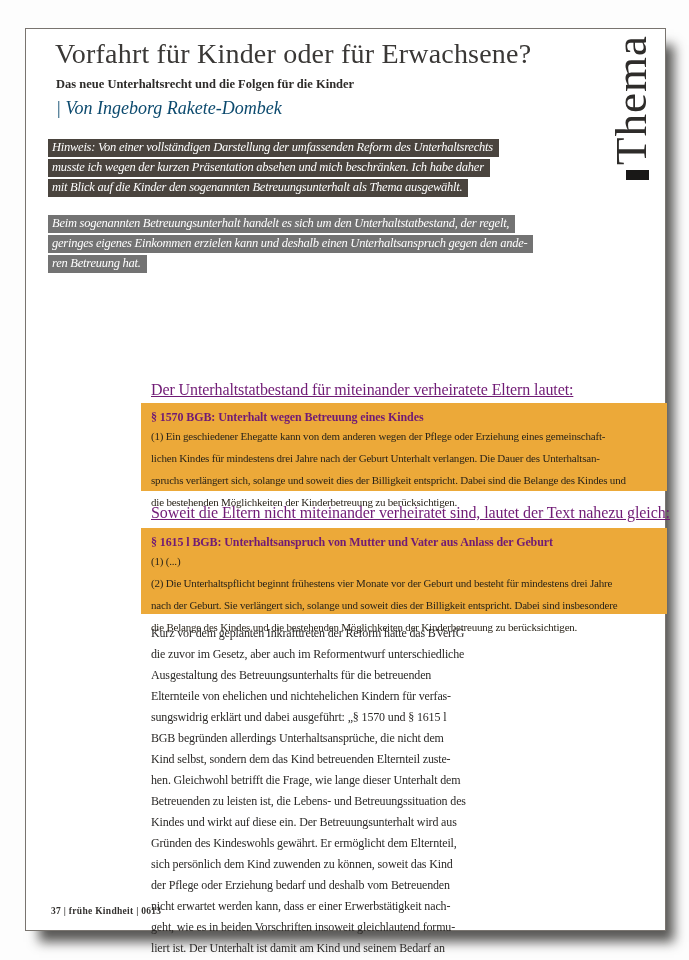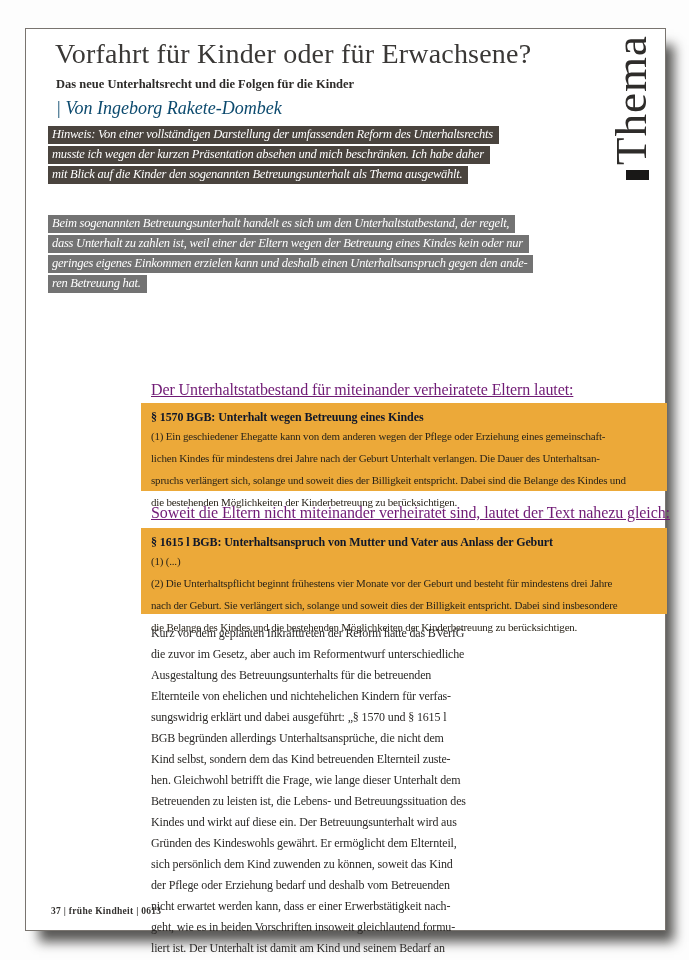--- a/index.html
+++ b/index.html
@@ -13,41 +13,41 @@
     background:#ffffff;border:1px solid #79746f;box-sizing:border-box;
     box-shadow:11px 14px 11px -3px rgba(25,23,21,0.72);
     padding-left:10px;
   }
   
   .title{position:absolute;left:29px;top:8px;font-size:28px;line-height:34px;color:#3a3836;letter-spacing:.2px;white-space:nowrap;}
   .subtitle{position:absolute;left:30px;top:48px;font-size:12.5px;font-weight:bold;color:#2e2c2a;white-space:nowrap;}
   .byline{position:absolute;left:30px;top:69px;font-size:18px;font-style:italic;color:#0c4a6e;white-space:nowrap;}
   
   .stripblock{position:absolute;left:22px;}
-  .notice{top:95px;}
+  .notice{top:108px;}
   .lead{top:184px;}
   .stripline{height:20px;}
   .strip{
     display:inline-block;font-style:italic;font-size:12.5px;line-height:15px;
     letter-spacing:-.25px;color:#ffffff;padding:1px 6px 2px 4px;white-space:nowrap;
   }
   .strip.dark{background:#4a443e;}
   .strip.red{background:#737373;}
   
   .intro{position:absolute;left:125px;font-size:16px;color:#701a75;letter-spacing:-.1px;white-space:nowrap;text-decoration:underline;}
   .intro1{top:352px;}
   .intro2{top:475px;}
   
   .lawbox{
     position:absolute;left:115px;width:526px;box-sizing:border-box;
     background:#eca939;padding:7px 12px 0 10px;
   }
   .box1{top:374px;height:88px;}
   .box2{top:499px;height:86px;}
-  .law-heading{font-size:12px;font-weight:bold;color:#0f172a;line-height:15px;letter-spacing:-.1px;white-space:nowrap;}
+  .law-heading{font-size:12px;font-weight:bold;color:#701a75;line-height:15px;letter-spacing:-.1px;white-space:nowrap;}
   .law-body{font-size:11px;color:#2a2419;line-height:22px;letter-spacing:-.2px;white-space:pre-line;}
   
   .article{
     position:absolute;left:125px;top:594px;width:352px;
     font-size:12px;line-height:21px;letter-spacing:-.15px;color:#2b2927;white-space:pre-line;
   }
   
   .footer{position:absolute;left:25px;top:877px;font-size:9.5px;font-weight:bold;letter-spacing:.3px;color:#33312f;white-space:nowrap;}
   
   .thema-wrap{
@@ -68,21 +68,20 @@
   <div class="byline">| Von Ingeborg Rakete-Dombek</div>
 
   <div class="stripblock notice">
     <div class="stripline"><span class="strip dark">Hinweis: Von einer vollständigen Darstellung der umfassenden Reform des Unterhaltsrechts</span></div>
     <div class="stripline"><span class="strip dark">musste ich wegen der kurzen Präsentation absehen und mich beschränken. Ich habe daher</span></div>
     <div class="stripline"><span class="strip dark">mit Blick auf die Kinder den sogenannten Betreuungsunterhalt als Thema ausgewählt.</span></div>
   </div>
 
   <div class="stripblock lead">
     <div class="stripline"><span class="strip red">Beim sogenannten Betreuungsunterhalt handelt es sich um den Unterhaltstatbestand, der regelt,</span></div>
-    <div class="stripline"><span class="strip red">dass Unterhalt zu zahlen ist, weil einer der Eltern wegen der Betreuung eines Kindes kein oder nur</span></div>
     <div class="stripline"><span class="strip red">geringes eigenes Einkommen erzielen kann und deshalb einen Unterhaltsanspruch gegen den ande-</span></div>
     <div class="stripline"><span class="strip red">ren Betreuung hat.</span></div>
   </div>
 
   <div class="intro intro1">Der Unterhaltstatbestand für miteinander verheiratete Eltern lautet:</div>
 
   <div class="lawbox box1">
     <div class="law-heading">§ 1570 BGB: Unterhalt wegen Betreuung eines Kindes</div>
     <div class="law-body">(1) Ein geschiedener Ehegatte kann von dem anderen wegen der Pflege oder Erziehung eines gemeinschaft-
 lichen Kindes für mindestens drei Jahre nach der Geburt Unterhalt verlangen. Die Dauer des Unterhaltsan-

